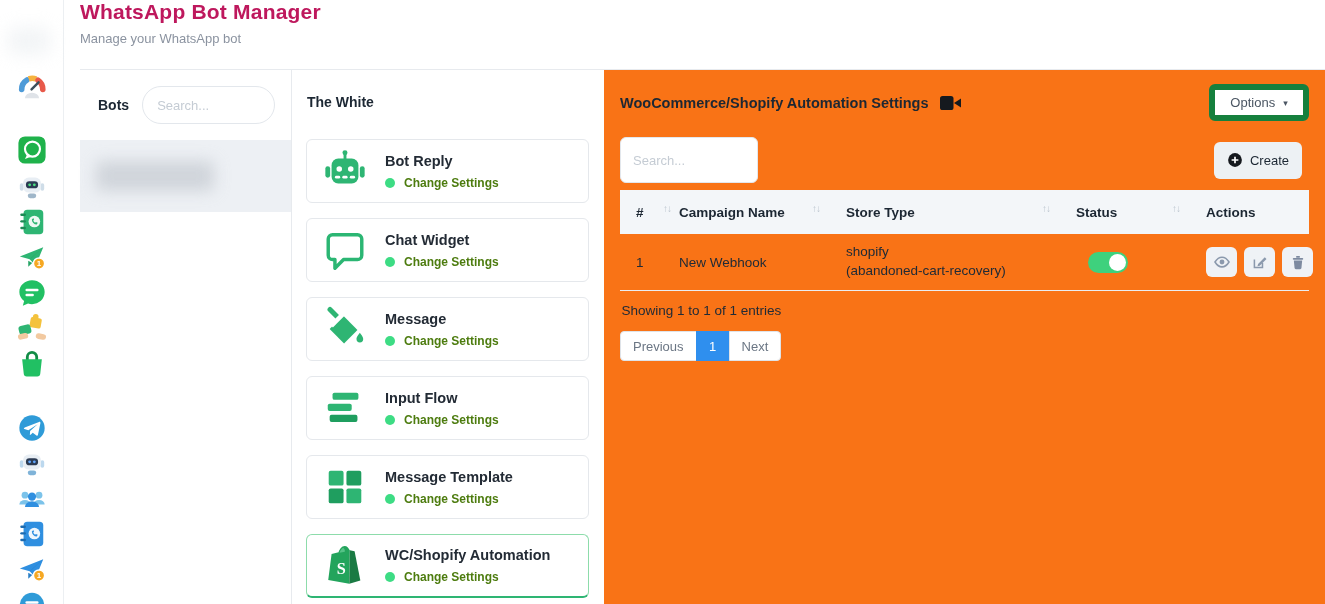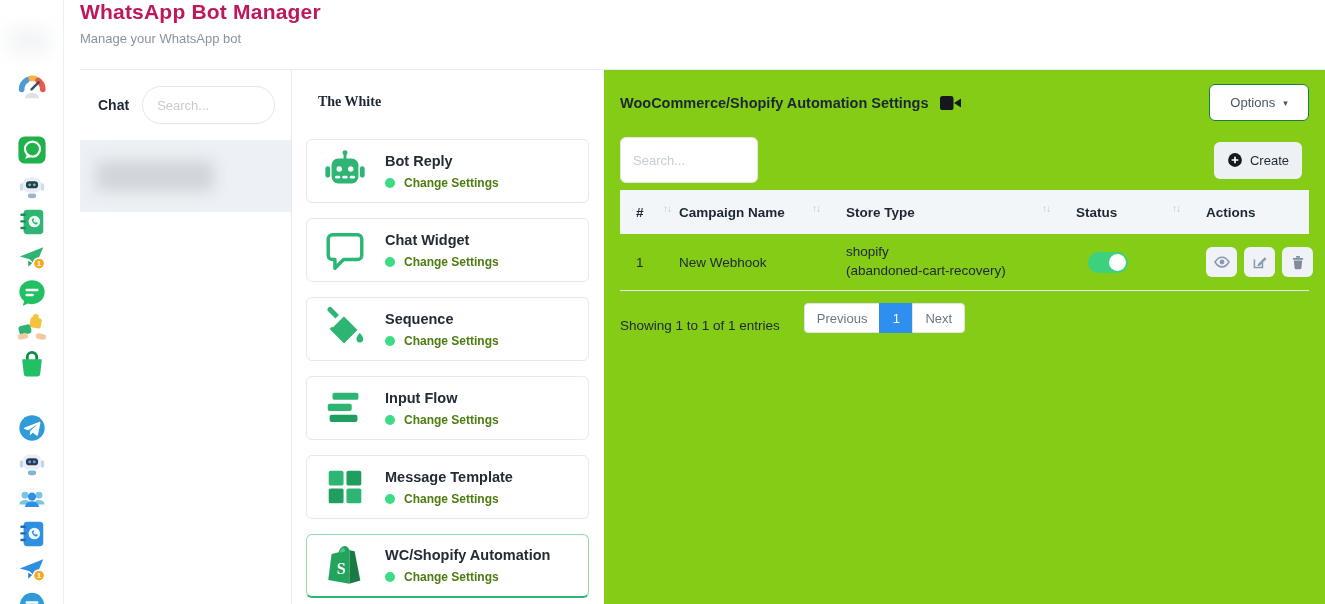--- a/index.html
+++ b/index.html
@@ -29,40 +29,40 @@
   .bots-search { flex:1; min-width:0; height:38px; border:1px solid #e3e7ec; border-radius:19px;
                  padding:0 14px; font-size:13px; color:#495057; outline:none;
                  font-family:"Liberation Sans", sans-serif; }
   .bots-search::placeholder { color:#c5ccd4; }
   .bot-item { height:72px; background:#edf0f4; display:flex; align-items:center; padding:0 16px; cursor:pointer; }
   .redacted-name { width:118px; height:30px; background:#c6cbd2; border-radius:4px; filter:blur(8px); opacity:.75; }
 
   
   .modules-panel { position:absolute; left:292px; top:70px; width:312px; bottom:0;
                    padding:16px 15px 0 14px; background:#fff; overflow:hidden; }
-  .bot-name { font-size:14px; font-weight:bold; color:#1c2733; margin:8px 0 29px 12px;font-family:Liberation Serif, serif; }
+  .bot-name { font-size:14px; font-weight:bold; color:#1c2733; margin:8px 0 29px 1px; }
   .module-card { display:flex; align-items:center; gap:17px; height:64px; background:#fff;
                  border:1px solid #e5e8ec; border-radius:6px; padding:0 16px 0 15px;
                  margin-bottom:15px; cursor:pointer; }
   .module-card.active { border-color:#8ddcab; border-bottom:2px solid #2eb573; }
   .module-icon { width:46px; height:46px; flex:0 0 46px; }
   .module-icon svg { width:100%; height:100%; display:block; }
   .module-title { font-size:14.5px; font-weight:bold; color:#232b35; margin-bottom:7px; }
   .module-link-row { display:flex; align-items:center; gap:9px; }
   .status-dot { width:10px; height:10px; border-radius:50%; background:#3ddc84; }
   .module-link { font-size:12px; font-weight:bold; color:#4d7c0f; cursor:pointer; }
 
   
   .settings-panel { position:absolute; left:604px; top:70px; right:0; bottom:0;
-                    padding:14px 16px 8px 16px; background:#84cc16; }
+                    padding:14px 16px 8px 16px; background:#f97316; }
   .settings-head { display:flex; justify-content:space-between; align-items:center; height:37px; }
   .settings-title-wrap { display:flex; align-items:center; gap:11px; }
   .settings-title { font-size:14.5px; font-weight:bold; color:#1c2733; }
   .camera-icon svg { display:block; }
-  .options-btn { width:100px; height:37px; border:1px solid #15803d; border-radius:6px; background:#fff;
+  .options-btn { width:100px; height:37px; border:6px solid #15803d; border-radius:6px; background:#fff;
                  font-size:13px; color:#4a5562; display:flex; align-items:center; justify-content:center;
                  gap:8px; cursor:pointer; font-family:"Liberation Sans", sans-serif; }
   .caret-down { font-size:9px; color:#4a5562; }
 
   .toolbar { display:flex; justify-content:space-between; align-items:center; margin-top:16px; }
   .table-search { width:138px; height:46px; border:1px solid #e3e7ec; border-radius:6px;
                   padding:0 12px; font-size:13px; color:#495057; outline:none;
                   font-family:"Liberation Sans", sans-serif; }
   .table-search::placeholder { color:#c5ccd4; }
   .create-btn { height:37px; padding:0 13px; background:#edf1f4; border:none; border-radius:6px;
@@ -85,21 +85,21 @@
   .actions-cell { display:flex; gap:7px; }
   .action-btn { width:31px; height:30px; background:#eff2f6; border:none; border-radius:6px;
                 display:flex; align-items:center; justify-content:center; cursor:pointer; }
   .action-btn svg { display:block; }
 
   .tfoot { display:flex; justify-content:space-between; margin-top:12px; align-items:flex-start; }
   .show-group { display:flex; align-items:center; gap:10px; font-size:13.5px; color:#212b36; margin-top:6px; }
   .page-select { width:72px; height:35px; border:1px solid #dfe3e8; border-radius:6px; background:#fff;
                  display:flex; align-items:center; justify-content:space-between; padding:0 11px 0 12px;
                  font-size:13px; color:#4a5562; cursor:pointer; }
-  .paging-col { display:flex; flex-direction:row; align-items:flex-end; gap:24px; margin-right:2px; }
+  .paging-col { display:flex; flex-direction:column; align-items:flex-end; gap:13px; margin-right:2px; }
   .showing-text { font-size:13.5px; color:#212b36; }
   .pager { display:flex; }
   .page-btn { height:30px; padding:0 12px; border:1px solid #dfe3e8; background:#fff; color:#6b7684;
               font-size:13px; display:flex; align-items:center; cursor:pointer;
               font-family:"Liberation Sans", sans-serif; }
   .page-prev { border-radius:4px 0 0 4px; }
   .page-next { border-radius:0 4px 4px 0; margin-left:-1px; }
   .page-num { width:34px; height:30px; background:#2f8fee; border:1px solid #2f8fee; color:#fff;
               display:flex; align-items:center; justify-content:center; font-size:13px; margin-left:-1px; cursor:pointer; }
 </style>
@@ -233,21 +233,21 @@
     </div>
   </div>
 
   <div class="page-header">
     <div class="page-title">WhatsApp Bot Manager</div>
     <div class="page-subtitle">Manage your WhatsApp bot</div>
   </div>
 
   <div class="bots-panel">
     <div class="bots-head">
-      <span class="bots-label">Chat</span>
+      <span class="bots-label">Bots</span>
       <input class="bots-search" type="text" placeholder="Search..." style="">
     </div>
     <div class="bot-item">
       <div class="redacted-name"></div>
     </div>
   </div>
 
   <div class="modules-panel">
     <div class="bot-name">The White</div>
 
@@ -293,21 +293,21 @@
     <div class="module-card">
       <span class="module-icon">
         <svg viewBox="0 0 48 48">
             <path d="M14 13 L6.5 5.5 a2.6 2.6 0 0 1 3.7-3.7 L17.7 9.3z" fill="#2eb573"></path>
             <path d="M8 24 L22 10 L37 25 L23 39 Z" fill="#2eb573"></path>
             <path d="M10.5 21.5 L25 7" stroke="#fff" stroke-width="2.4"></path>
             <path d="M39.5 28 c0 0-3.5 4.2-3.5 6.5 a3.5 3.5 0 0 0 7 0 c0-2.3-3.5-6.5-3.5-6.5z" fill="#2eb573"></path>
           </svg>
       </span>
       <div>
-        <div class="module-title">Sequence</div>
+        <div class="module-title">Message</div>
         <div class="module-link-row">
           <span class="status-dot"></span>
           <span class="module-link">Change Settings</span>
         </div>
       </div>
     </div>
 
     <div class="module-card">
       <span class="module-icon">
         <svg viewBox="0 0 48 48">

